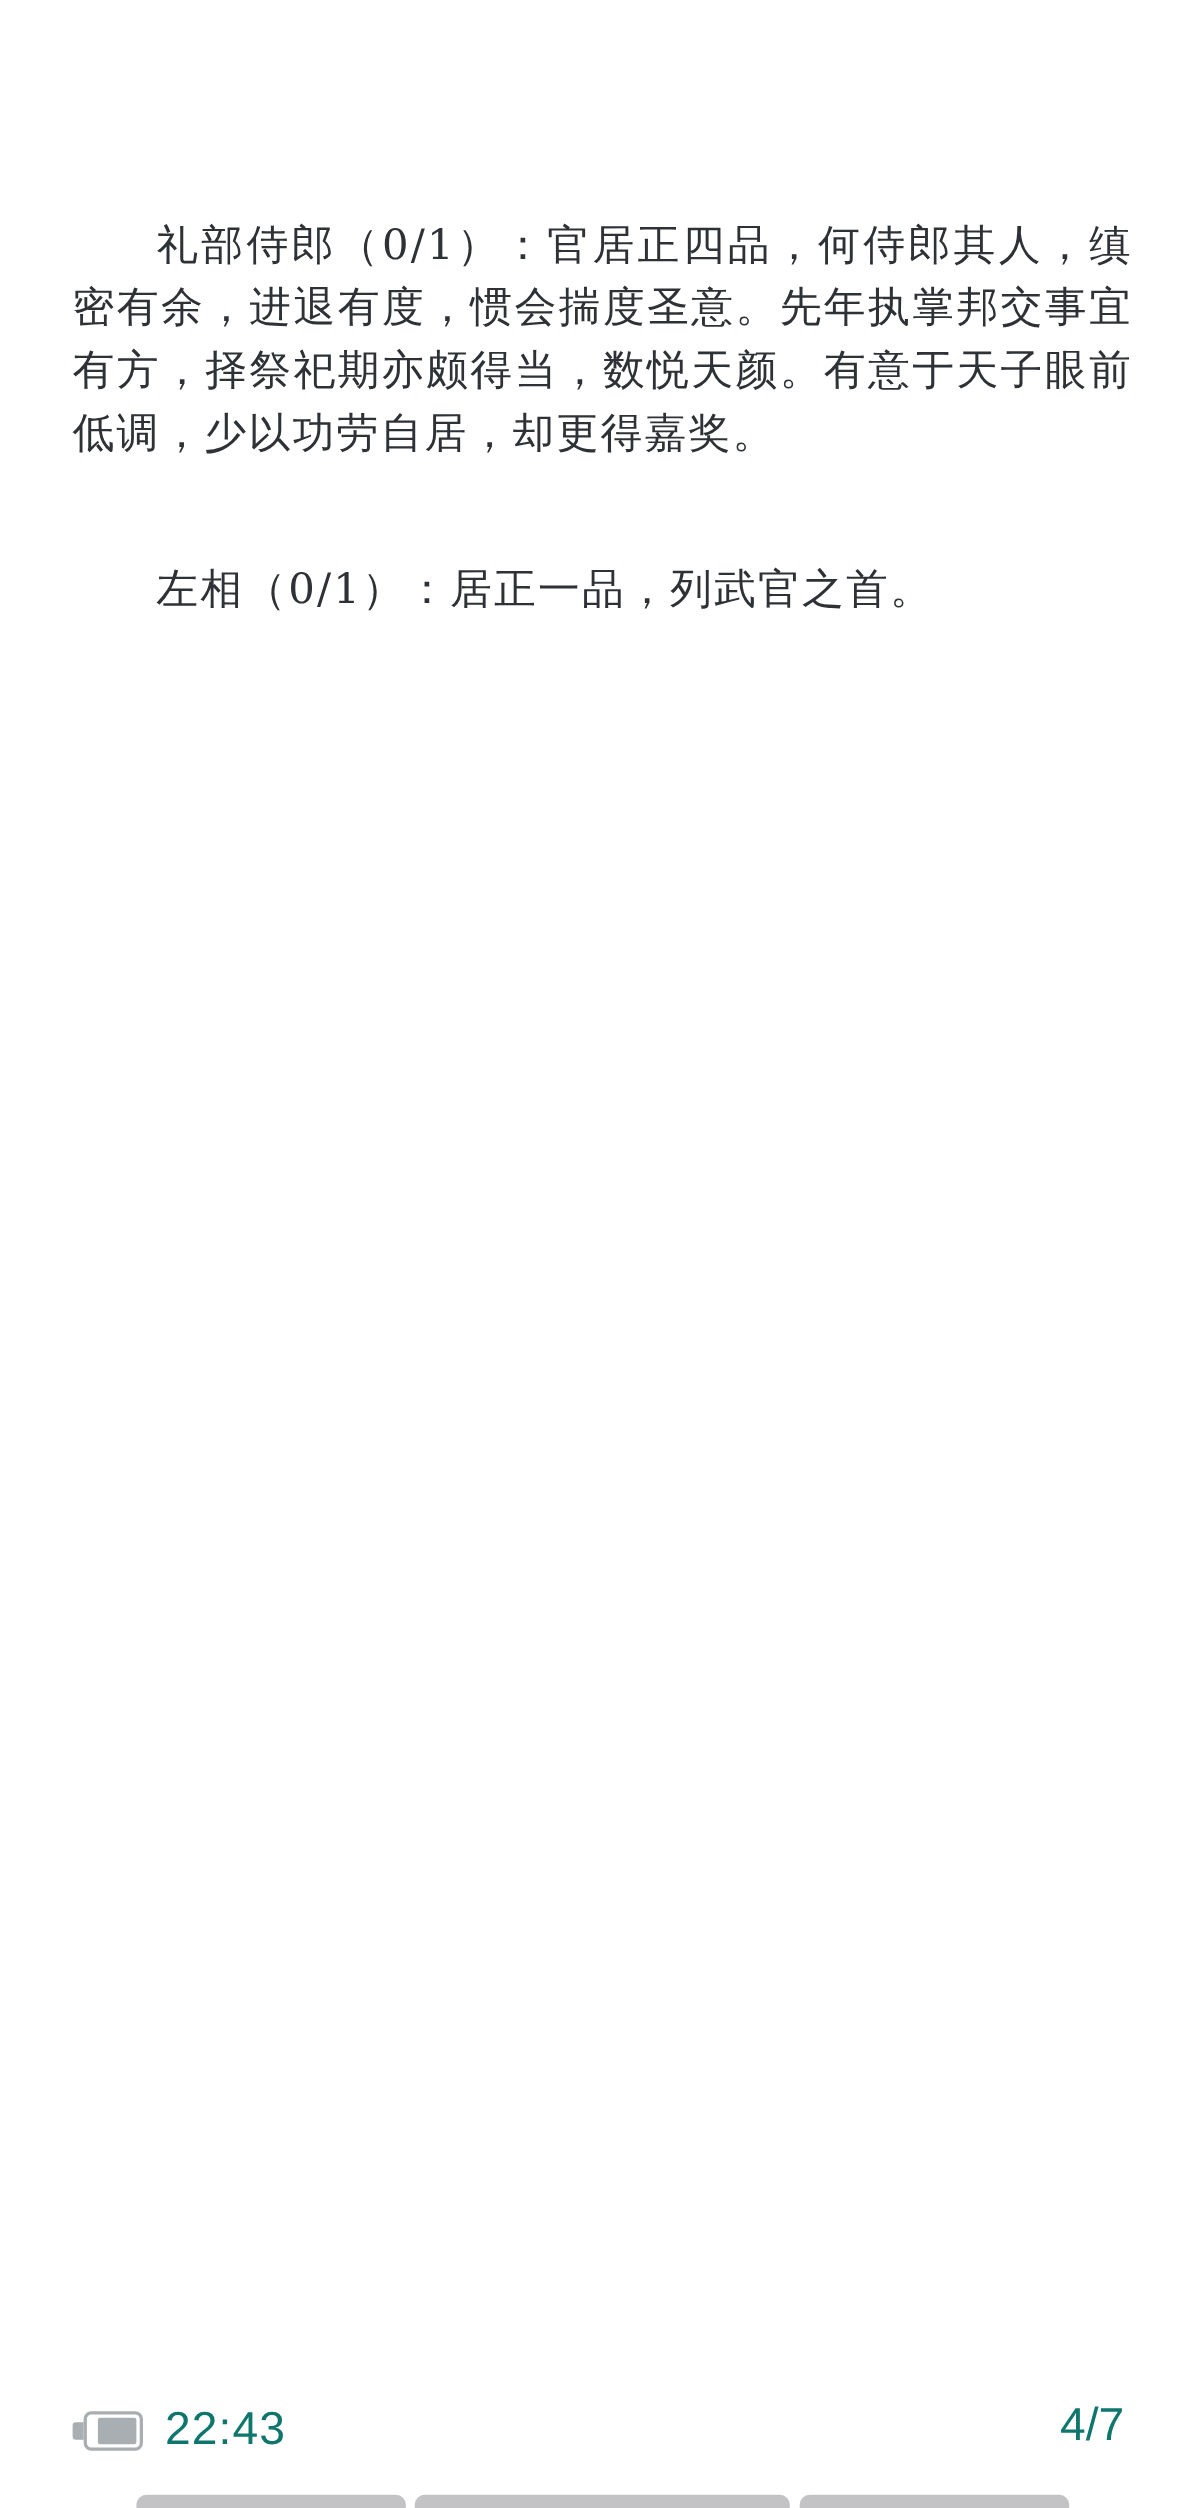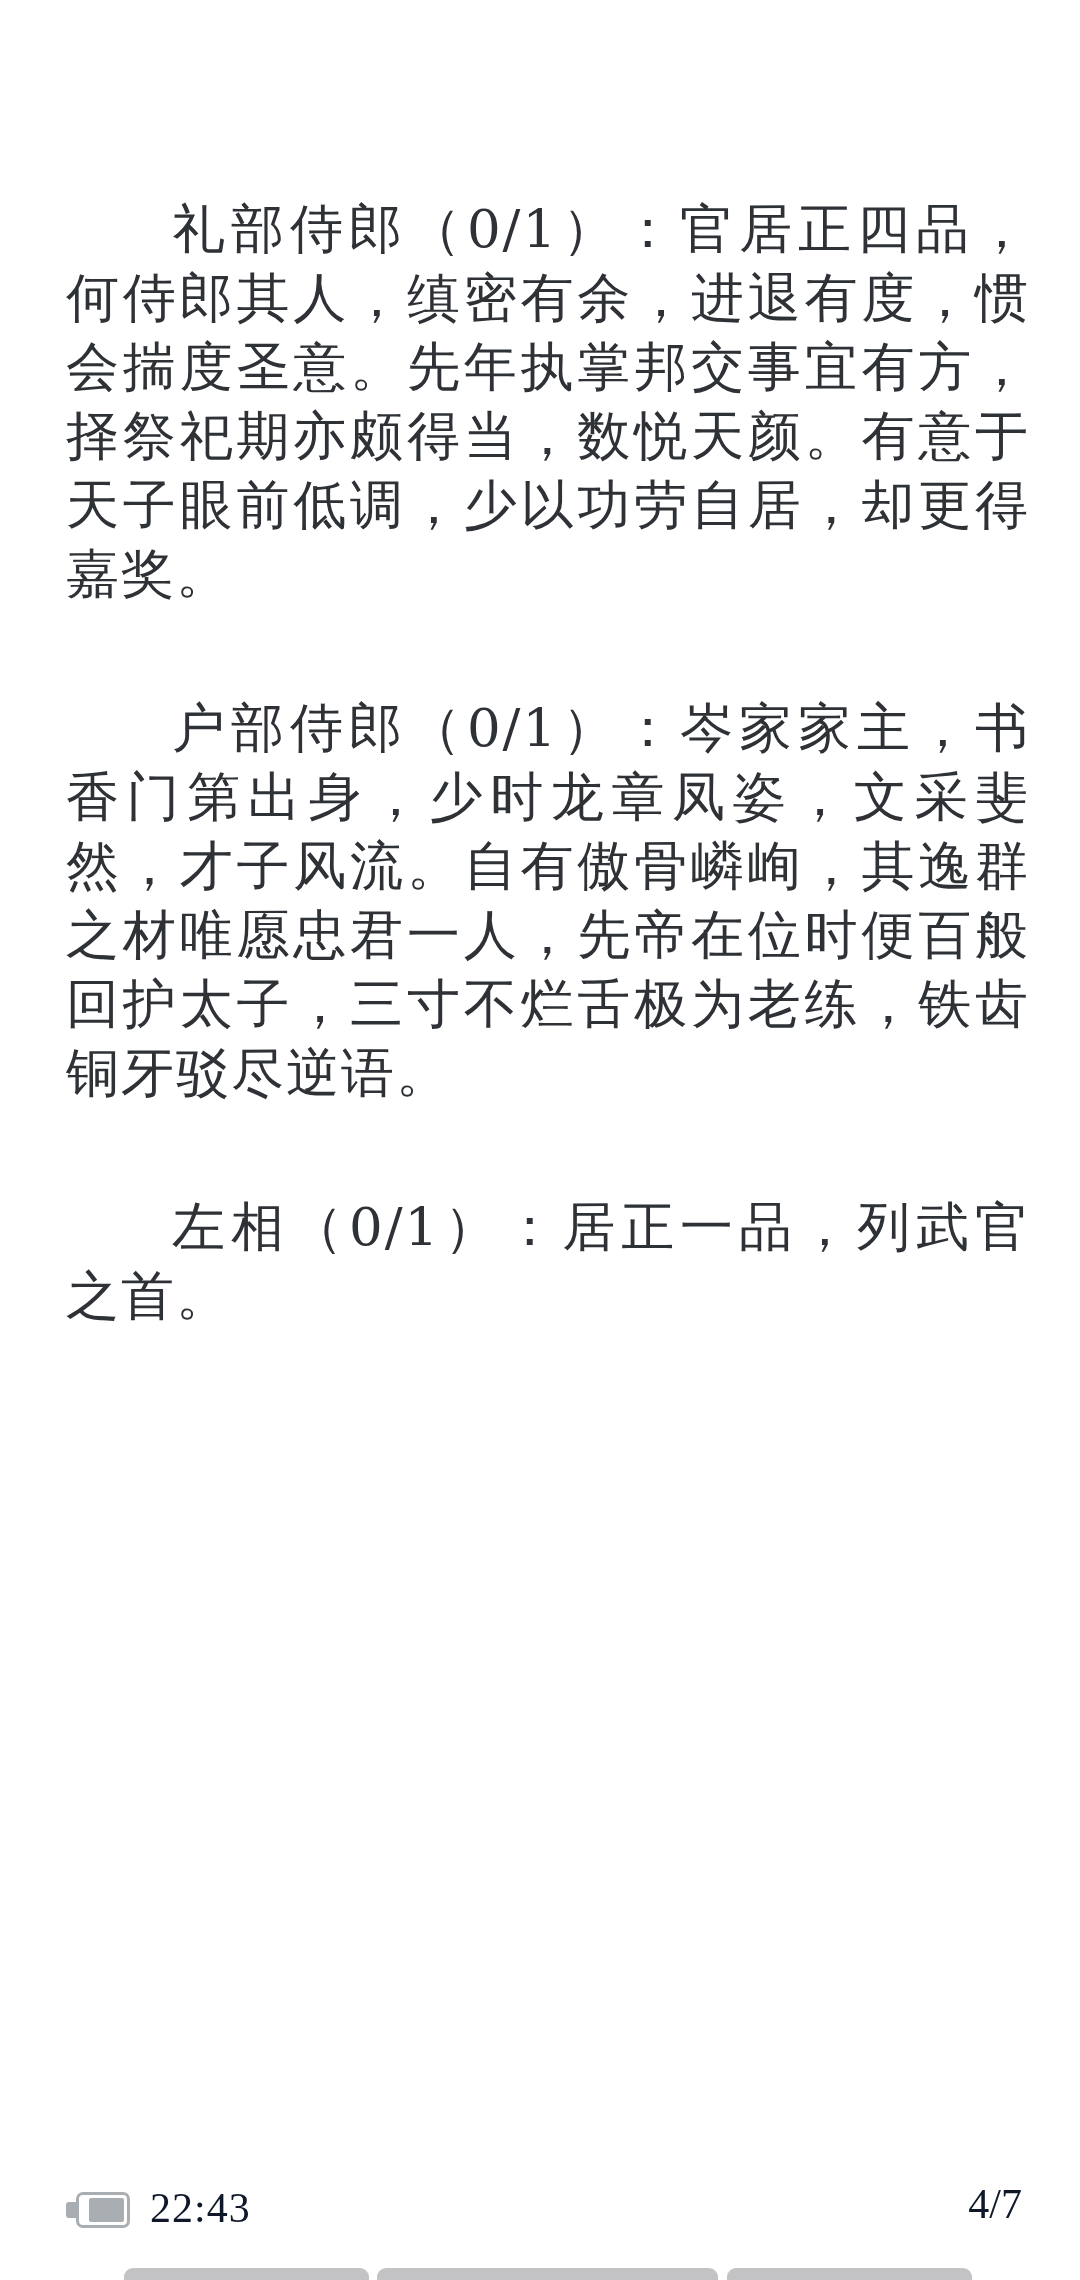--- a/index.html
+++ b/index.html
@@ -17,39 +17,39 @@
   }
   
   .content {
     position: absolute;
     left: 66px;
     right: 50px;
     top: 194px;
     color: #2e3236;
   }
   .para {
-    font-size: 53px;
-    line-height: 69px;
+    font-size: 38px;
+    line-height: 57px;
     letter-spacing: 2px;
     text-align: justify;
     text-justify: inter-character;
     text-indent: 2em;
     margin: 0 0 85px 0;
     word-break: break-all;
     line-break: strict;
   }
   .para:last-child { margin-bottom: 0; }
   
   .statusbar {
     position: absolute;
     left: 0; right: 0;
     top: 2180px;
     height: 64px;
-    color: #0f172a;
-    font-family: Liberation Serif, serif;
+    color: #0f766e;
+    font-family: Liberation Sans, sans-serif;
   }
   .battery {
     position: absolute;
     left: 76px;
     top: 12px;
     width: 54px;
     height: 36px;
     border: 3px solid #a9aeb2;
     border-radius: 7px;
     box-sizing: border-box;
@@ -101,21 +101,20 @@
 </head>
 <body>
 
 <div class="screen">
 
   <div class="content">
 
       <p class="para">礼部侍郎（0/1）：官居正四品，何侍郎其人，缜密有余，进退有度，惯会揣度圣意。先年执掌邦交事宜有方，择祭祀期亦颇得当，数悦天颜。有意于天子眼前低调，少以功劳自居，却更得嘉奖。</p>
 
 
-      <p class="para">户部侍郎（0/1）：岑家家主，书香门第出身，少时龙章凤姿，文采斐然，才子风流。自有傲骨嶙峋，其逸群之材唯愿忠君一人，先帝在位时便百般回护太子，三寸不烂舌极为老练，铁齿铜牙驳尽逆语。</p>
 
       <p class="para">左相（0/1）：居正一品，列武官之首。</p>
     </div>
 
   <div class="statusbar">
     <div class="battery">
       <span class="nub"></span>
       <span class="fill"></span>
     </div>
     <div class="time">22:43</div>

